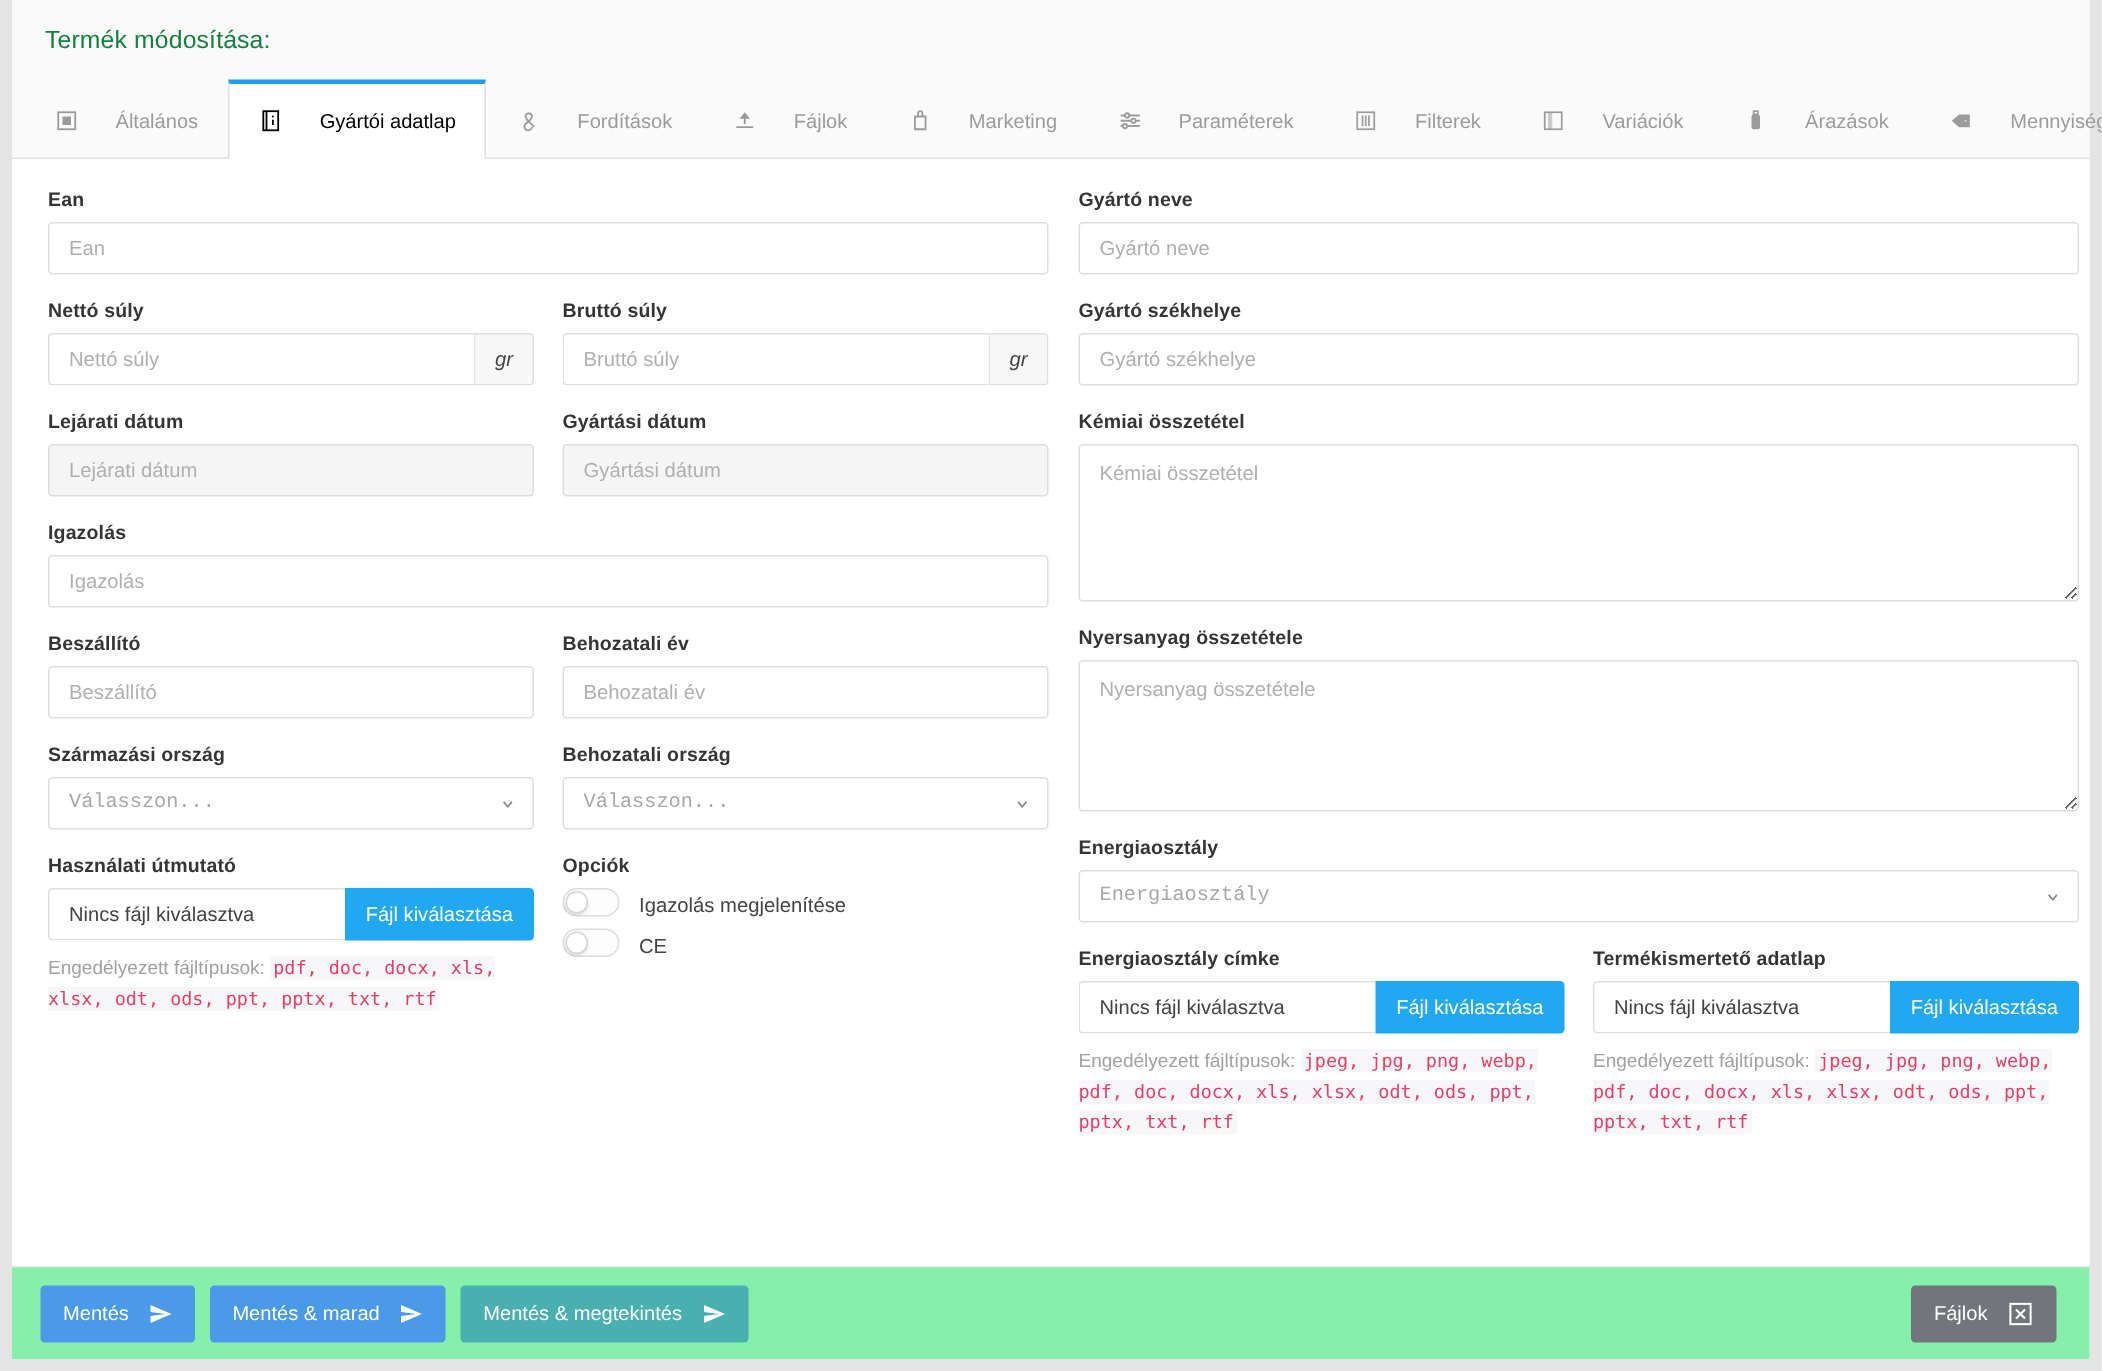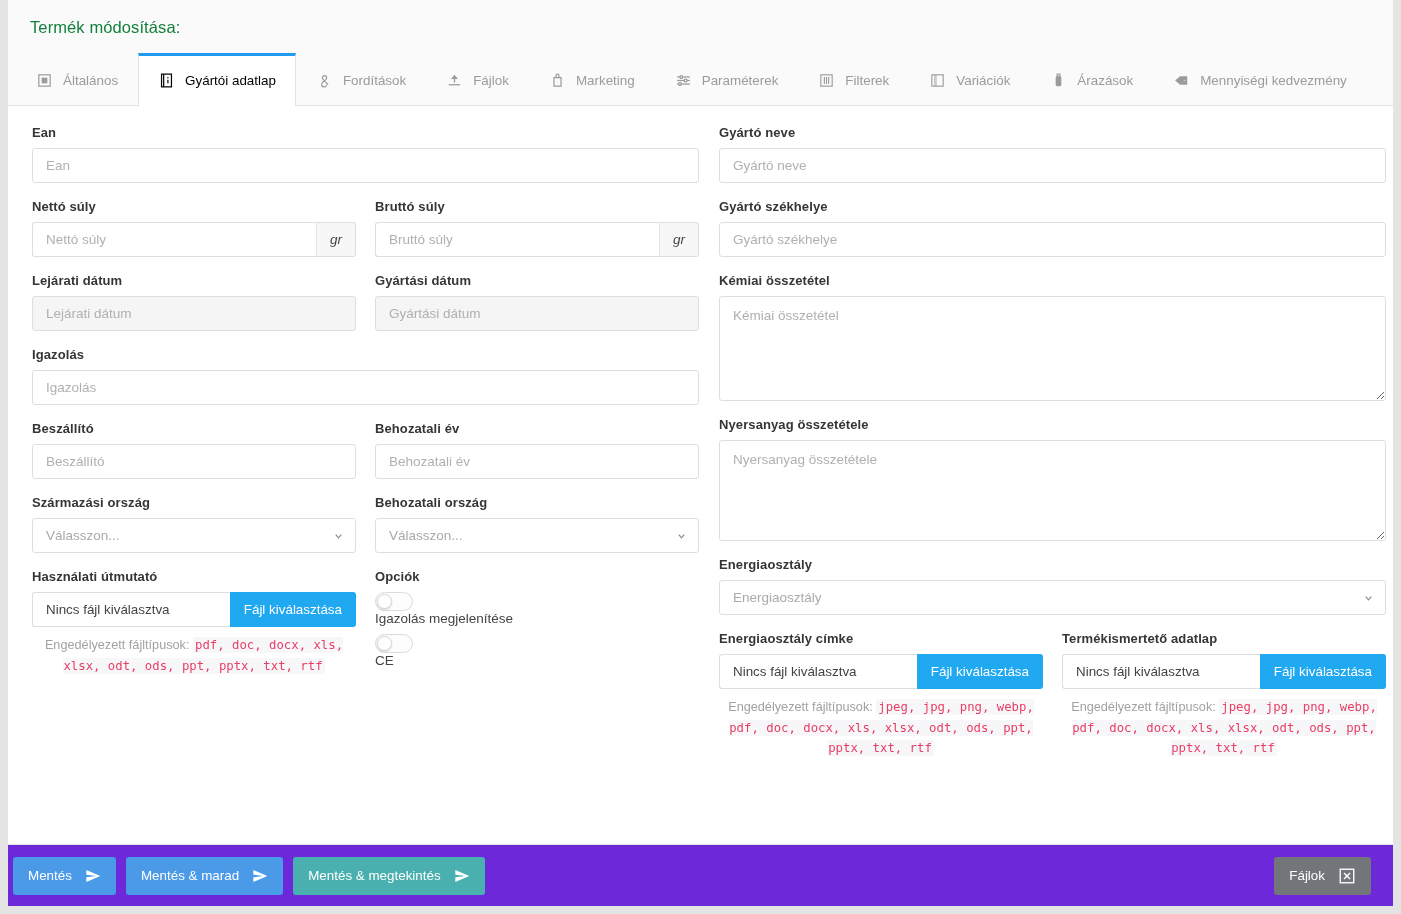--- a/index.html
+++ b/index.html
@@ -42,21 +42,21 @@
     display: flex;
     align-items: stretch;
     background: #fafafa;
     border-bottom: 1px solid #e2e2e2;
     padding-left: 8px;
     height: 53px;
   }
   .tab {
     display: flex;
     align-items: center;
-    gap: 10px;
+    gap: 24px;
     padding: 0 19px;
     font-size: 13.4px;
     color: #9b9b9b;
     background: transparent;
     border-top: 3px solid transparent;
     border-left: 1px solid transparent;
     border-right: 1px solid transparent;
     cursor: pointer;
     white-space: nowrap;
     position: relative;
@@ -159,21 +159,21 @@
   .fselect-wrap { position: relative; width: 100%; }
   .fselect {
     width: 100%;
     height: 35px;
     border: 1px solid #dedede;
     border-radius: 3px;
     background: #ffffff;
     font-size: 13.5px;
     color: #a9a9a9;
     padding: 0 30px 0 13px;
-    font-family: Liberation Sans, sans-serif;
+    font-family: Liberation Mono, monospace;
     appearance: none;
     -webkit-appearance: none;
     outline: none;
     cursor: pointer;
   }
   .chev {
     position: absolute;
     right: 12px; top: 50%;
     transform: translateY(-50%);
     pointer-events: none;
@@ -210,33 +210,32 @@
     padding: 0 14px;
     cursor: pointer;
     font-family: "Liberation Sans", sans-serif;
     white-space: nowrap;
   }
   .hint {
     margin-top: 8px;
     font-size: 12.7px;
     color: #a2a2a2;
     line-height: 1.6;
-    text-align: center;
   }
   .hint code {
     font-family: "DejaVu Sans Mono", monospace;
     font-size: 12.3px;
     color: #e83e64;
     background: #f7f7f9;
     padding: 1px 2px;
     border-radius: 2px;
   }
 
   
-  .opt-row { display: flex; align-items: flex-start; margin-bottom: 8px; flex-direction: column; }
+  .opt-row { display: flex; align-items: flex-end; gap: 13px; margin-bottom: 8px; }
   .switch {
     width: 38px; height: 19px;
     border-radius: 10px;
     background: #fdfdfd;
     border: 1px solid #dcdcdc;
     position: relative;
     cursor: pointer;
     flex: 0 0 auto;
   }
   .switch .knob {
@@ -247,26 +246,26 @@
     background: #ffffff;
     border: 1px solid #d6d6d6;
     box-shadow: 0 1px 2px rgba(0,0,0,.15);
   }
   .opt-label { font-size: 13.5px; color: #444; }
 
   
   .card-foot {
     flex: 0 0 auto;
     height: 62px;
-    background: #6d28d9;
+    background: #86efac;
     border-top: 1px solid #e4e4e4;
     display: flex;
     align-items: center;
     justify-content: space-between;
-    padding: 0 22px 0 5px;
+    padding: 0 22px 0 19px;
   }
   .foot-left { display: flex; gap: 10px; }
   .btn {
     height: 38px;
     border: none;
     border-radius: 3px;
     color: #ffffff;
     font-size: 13.4px;
     font-family: "Liberation Sans", sans-serif;
     padding: 0 15px;

